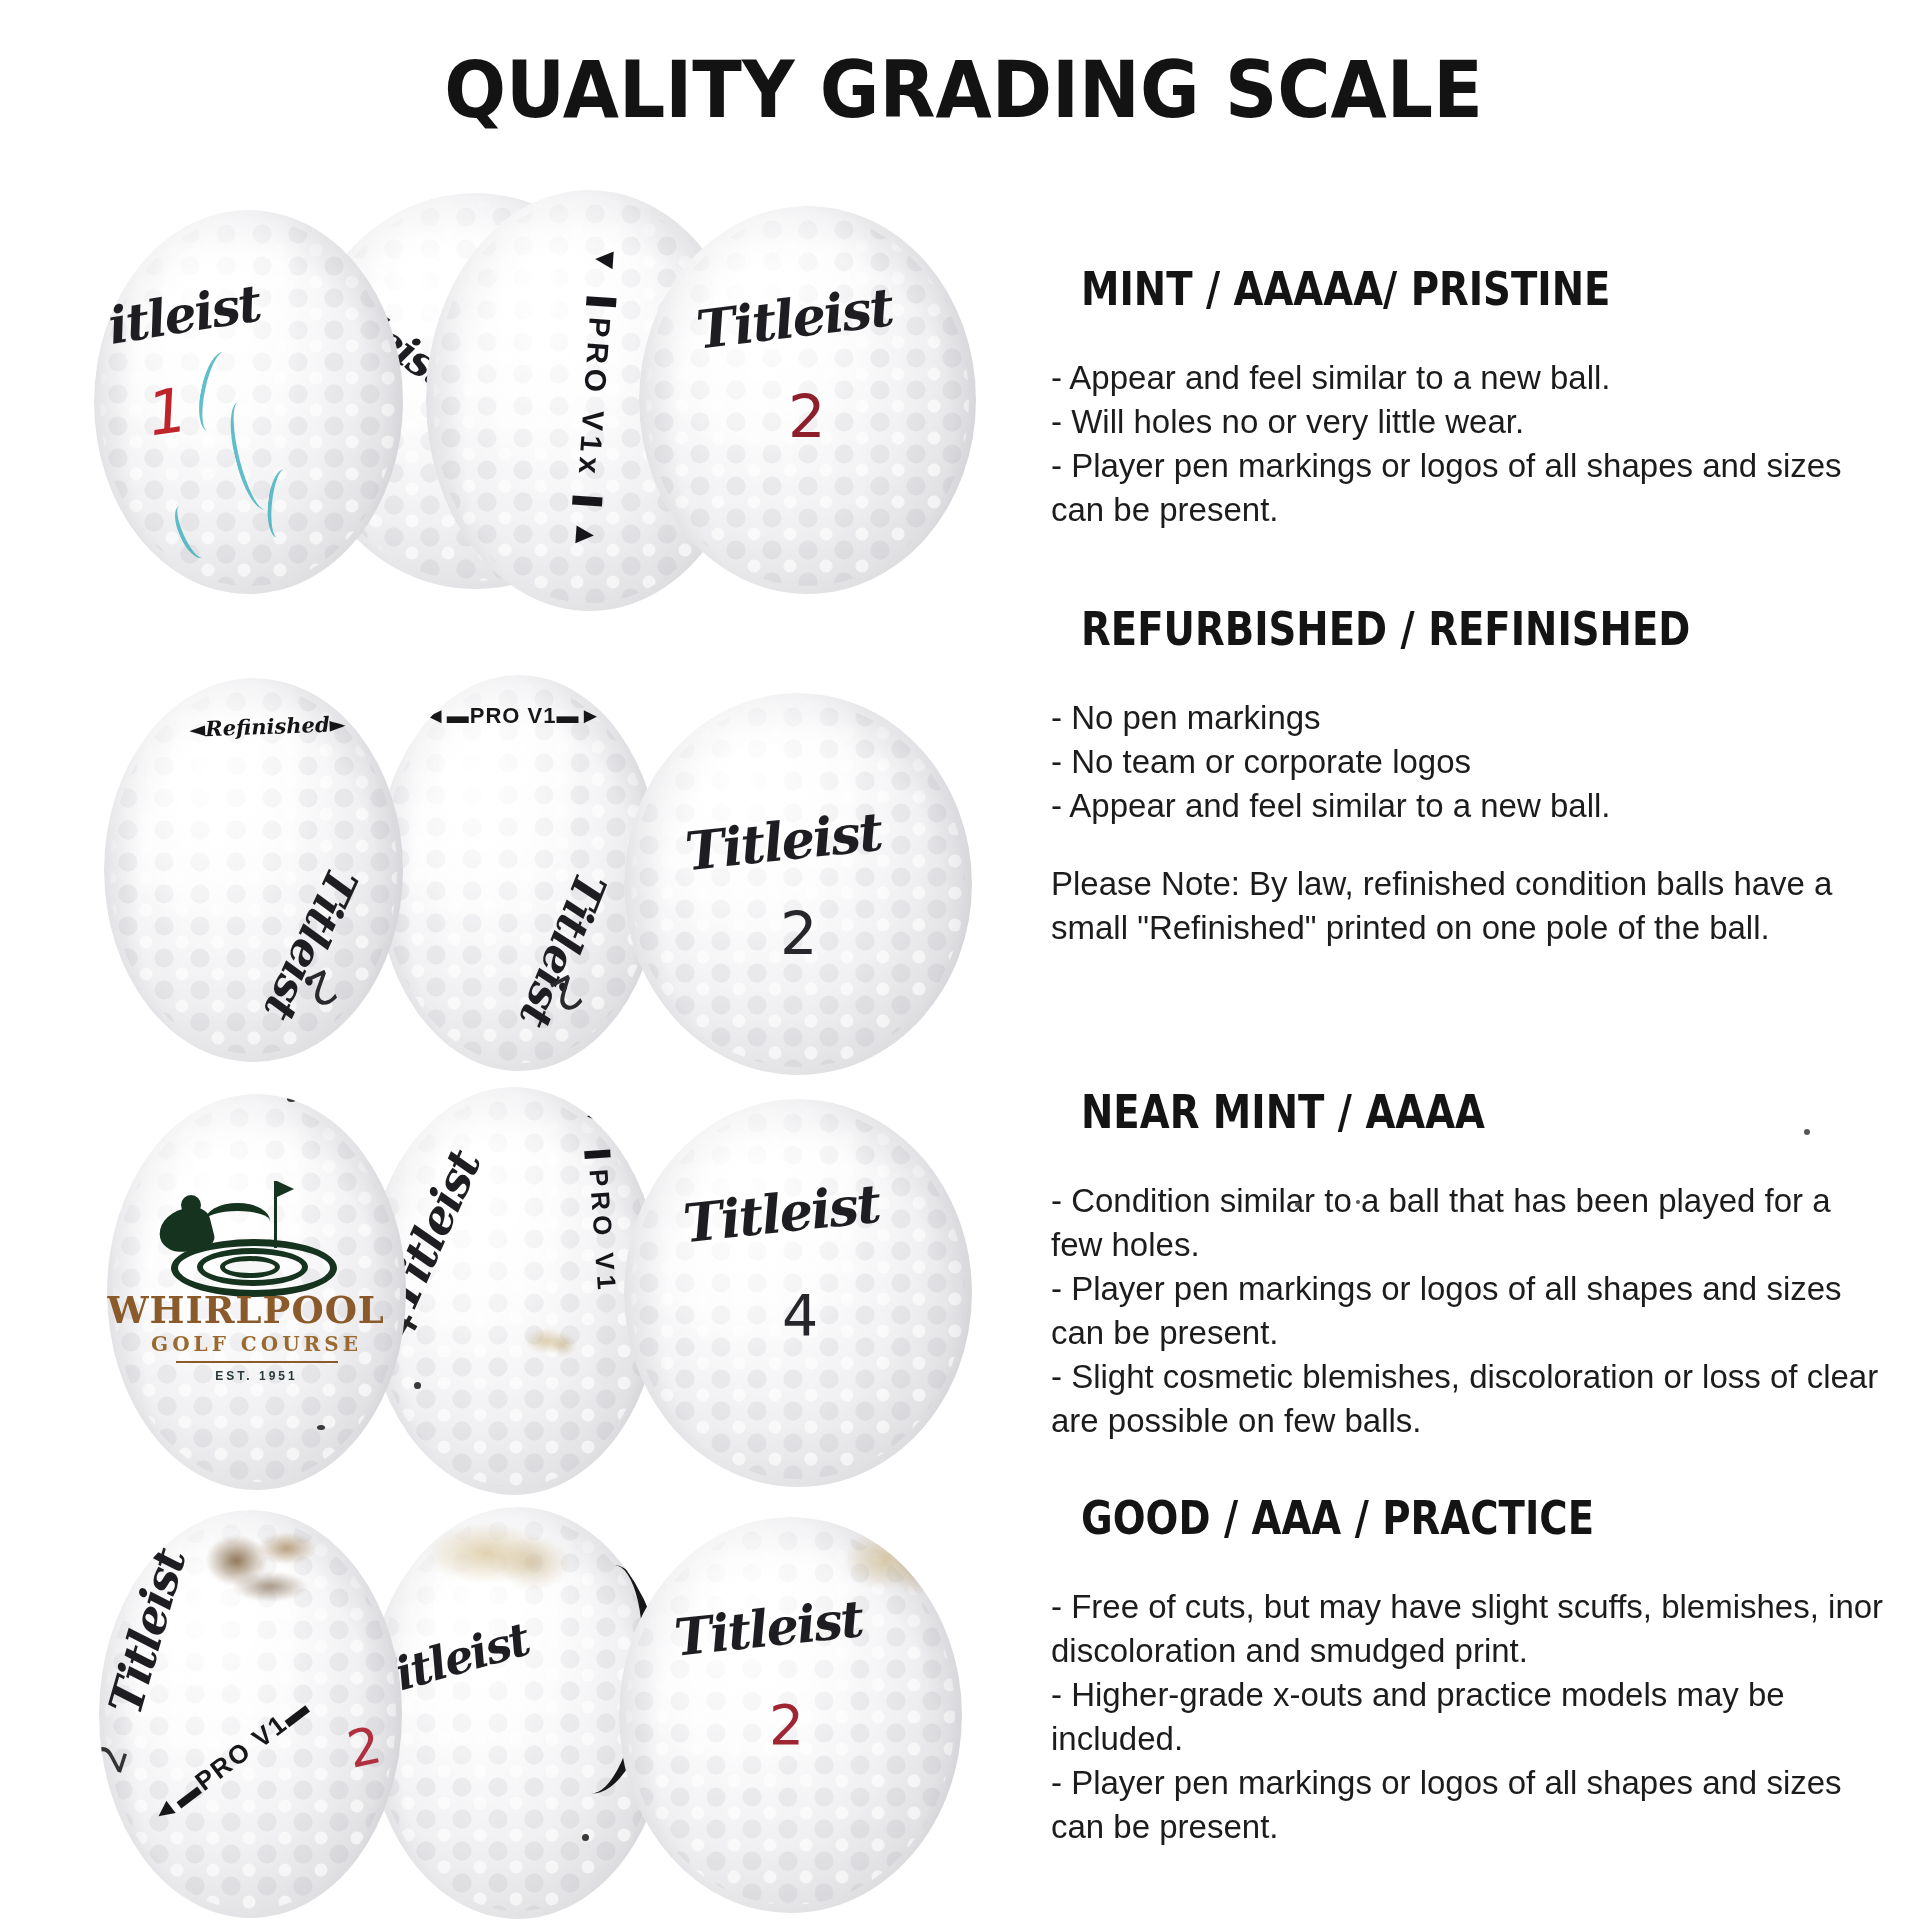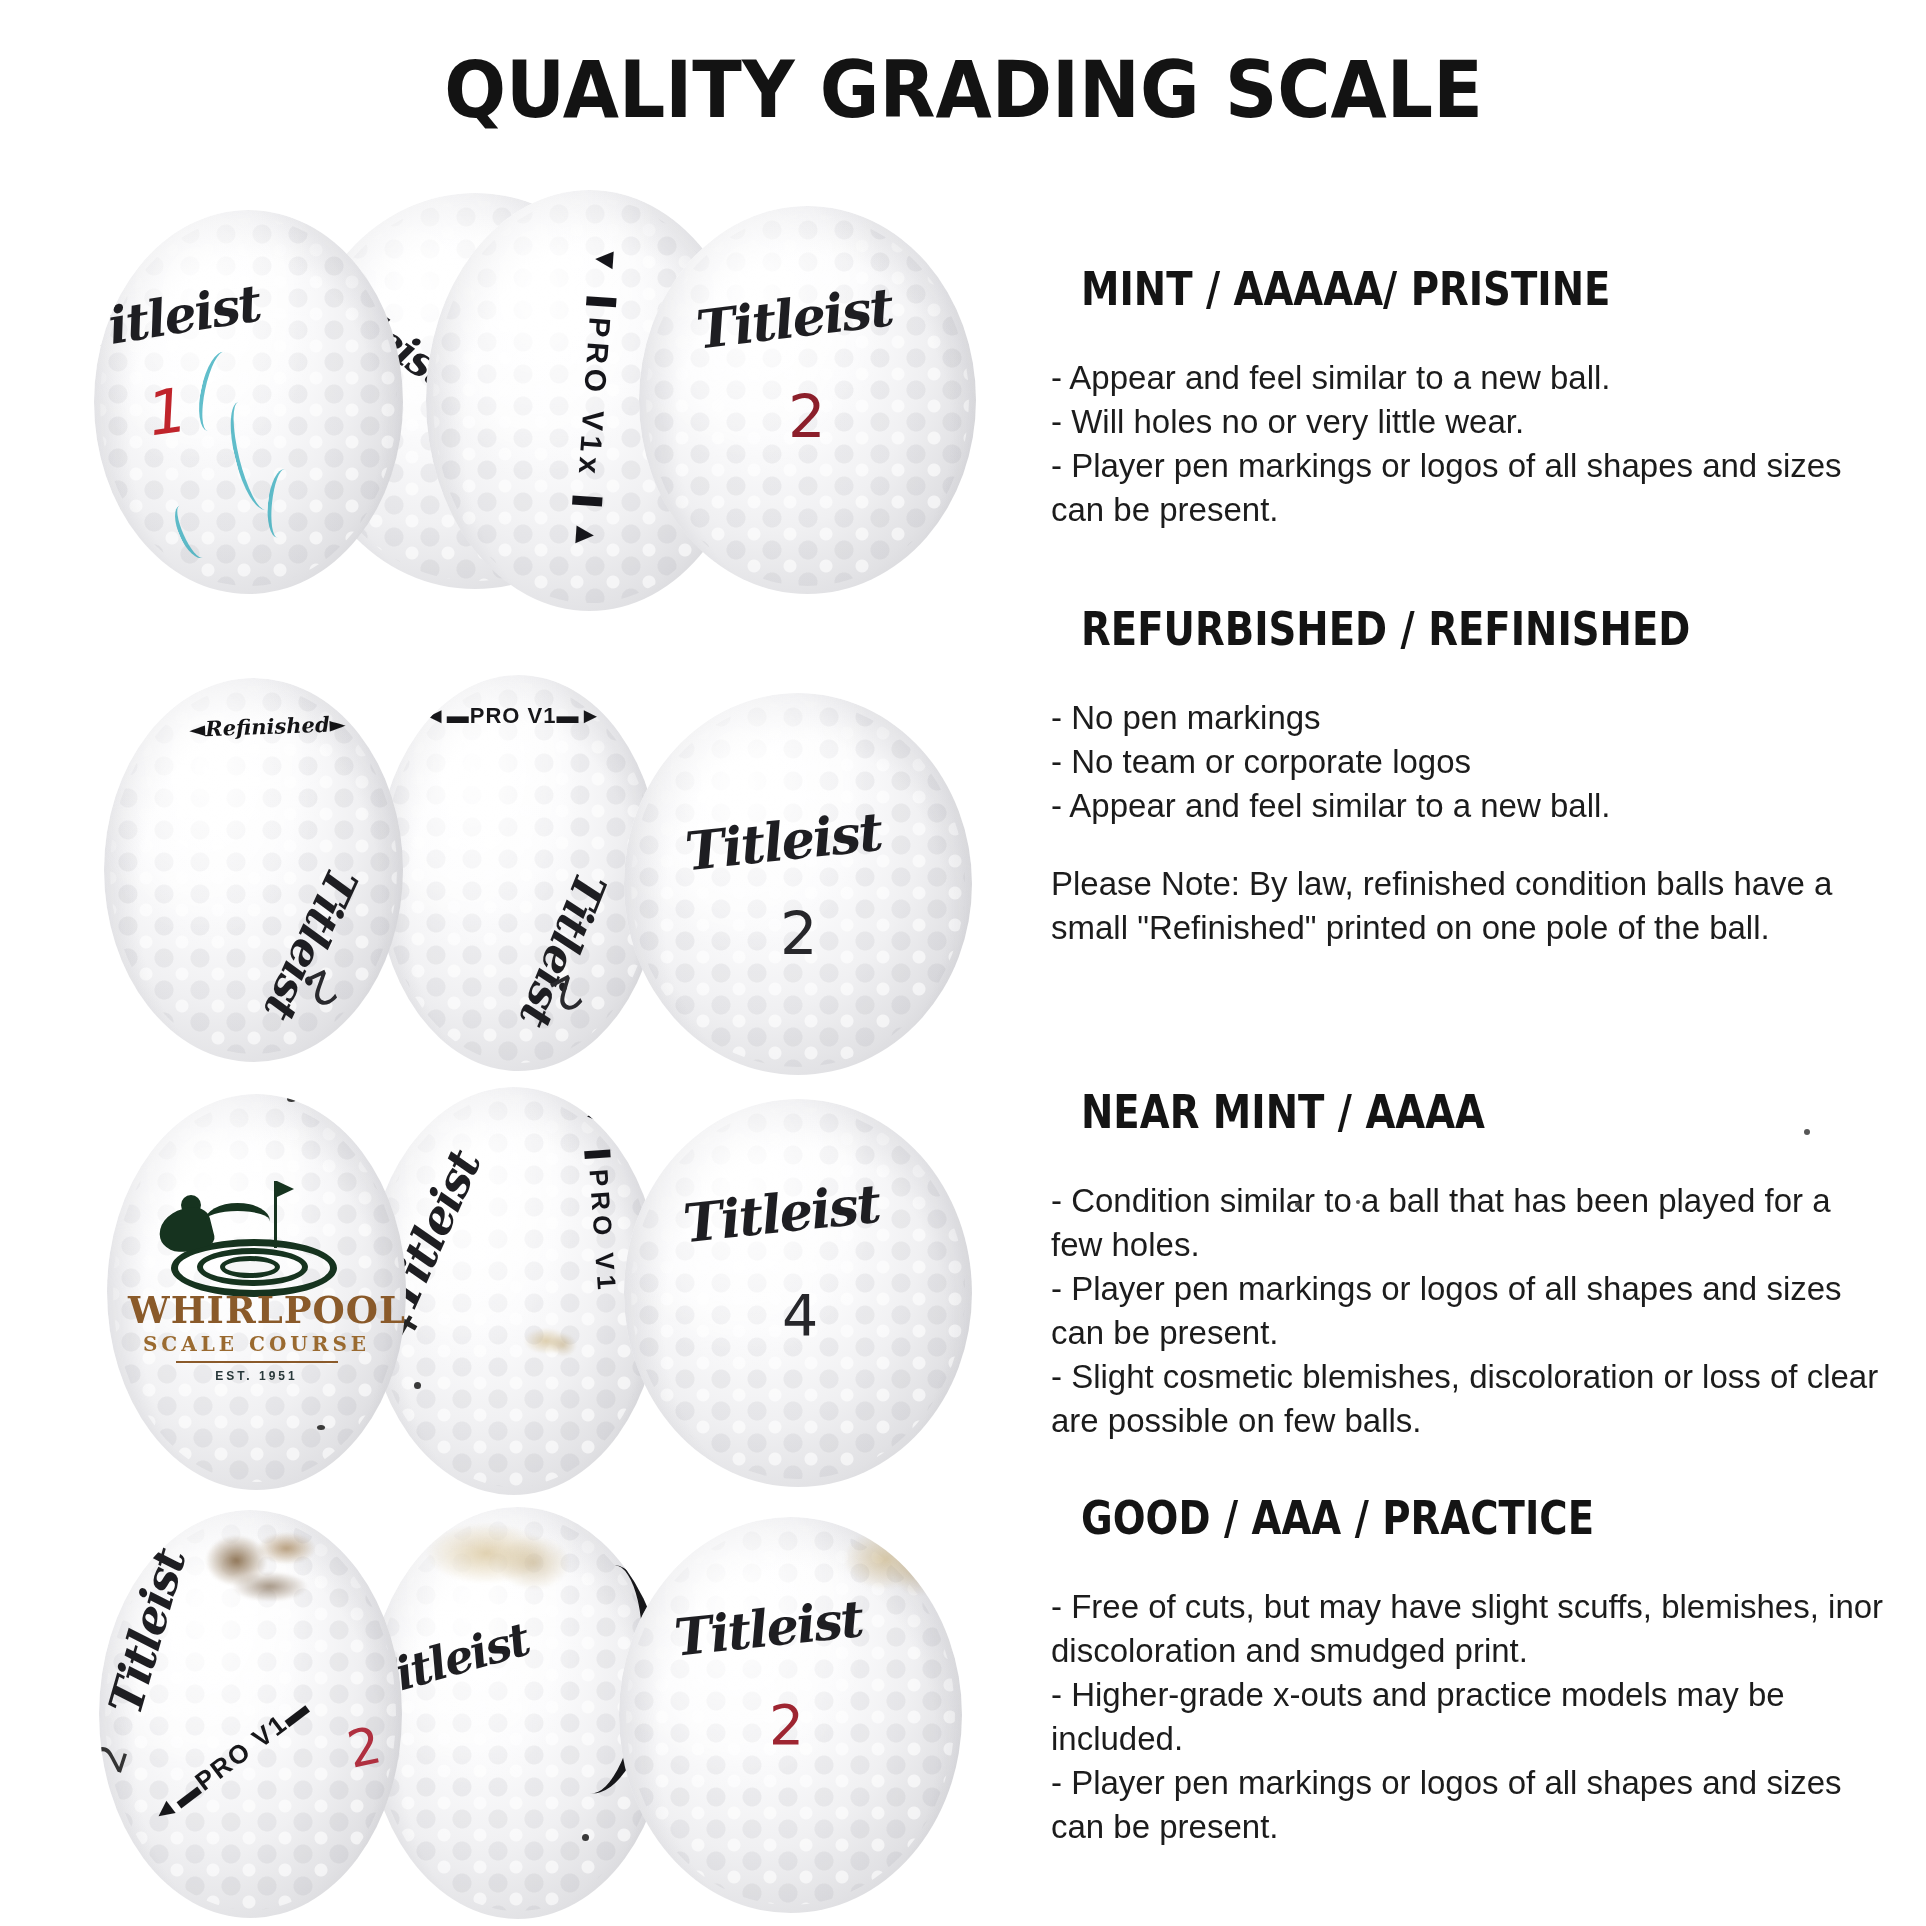--- a/index.html
+++ b/index.html
@@ -138,22 +138,22 @@
     <span class="wpl" style="left:48px;top:101px;width:208px;height:94px">
       <span class="ring1"></span>
       <span class="ring2"></span>
       <span class="ring3"></span>
       <span class="head"></span>
       <span class="bod"></span>
       <span class="arm"></span>
       <span class="stick"></span>
       <span class="flag"></span>
     </span>
-    <span class="mk wp-name" style="left:0;top:194px;width:299px;text-align:right;font-size:37px">WHIRLPOOL</span>
-    <span class="mk wp-sub" style="left:0;top:238px;width:299px;text-align:center;font-size:20px">SCALE COURSE</span>
+    <span class="mk wp-name" style="left:0;top:194px;width:299px;text-align:left;font-size:37px">WHIRLPOOL</span>
+    <span class="mk wp-sub" style="left:0;top:238px;width:299px;text-align:center;font-size:20px">GOLF COURSE</span>
     <span class="wp-rule" style="left:69px;top:267px;width:162px"></span>
     <span class="mk wp-est" style="left:0;top:275px;width:299px;text-align:center;font-size:12px">EST. 1951</span>
     <span class="speck" style="left:210px;top:331px;width:8px;height:5px"></span>
   </div>
 
   <div class="ball" style="left:624px;top:1099px;width:348px;height:388px;z-index:2">
     <span class="mk script" style="left:59px;top:83px;font-size:53px;transform:rotate(-6deg)">Titleist</span>
     <span class="mk num" style="left:158px;top:184px;font-size:57px;color:#27272b">4</span>
   </div>
 

